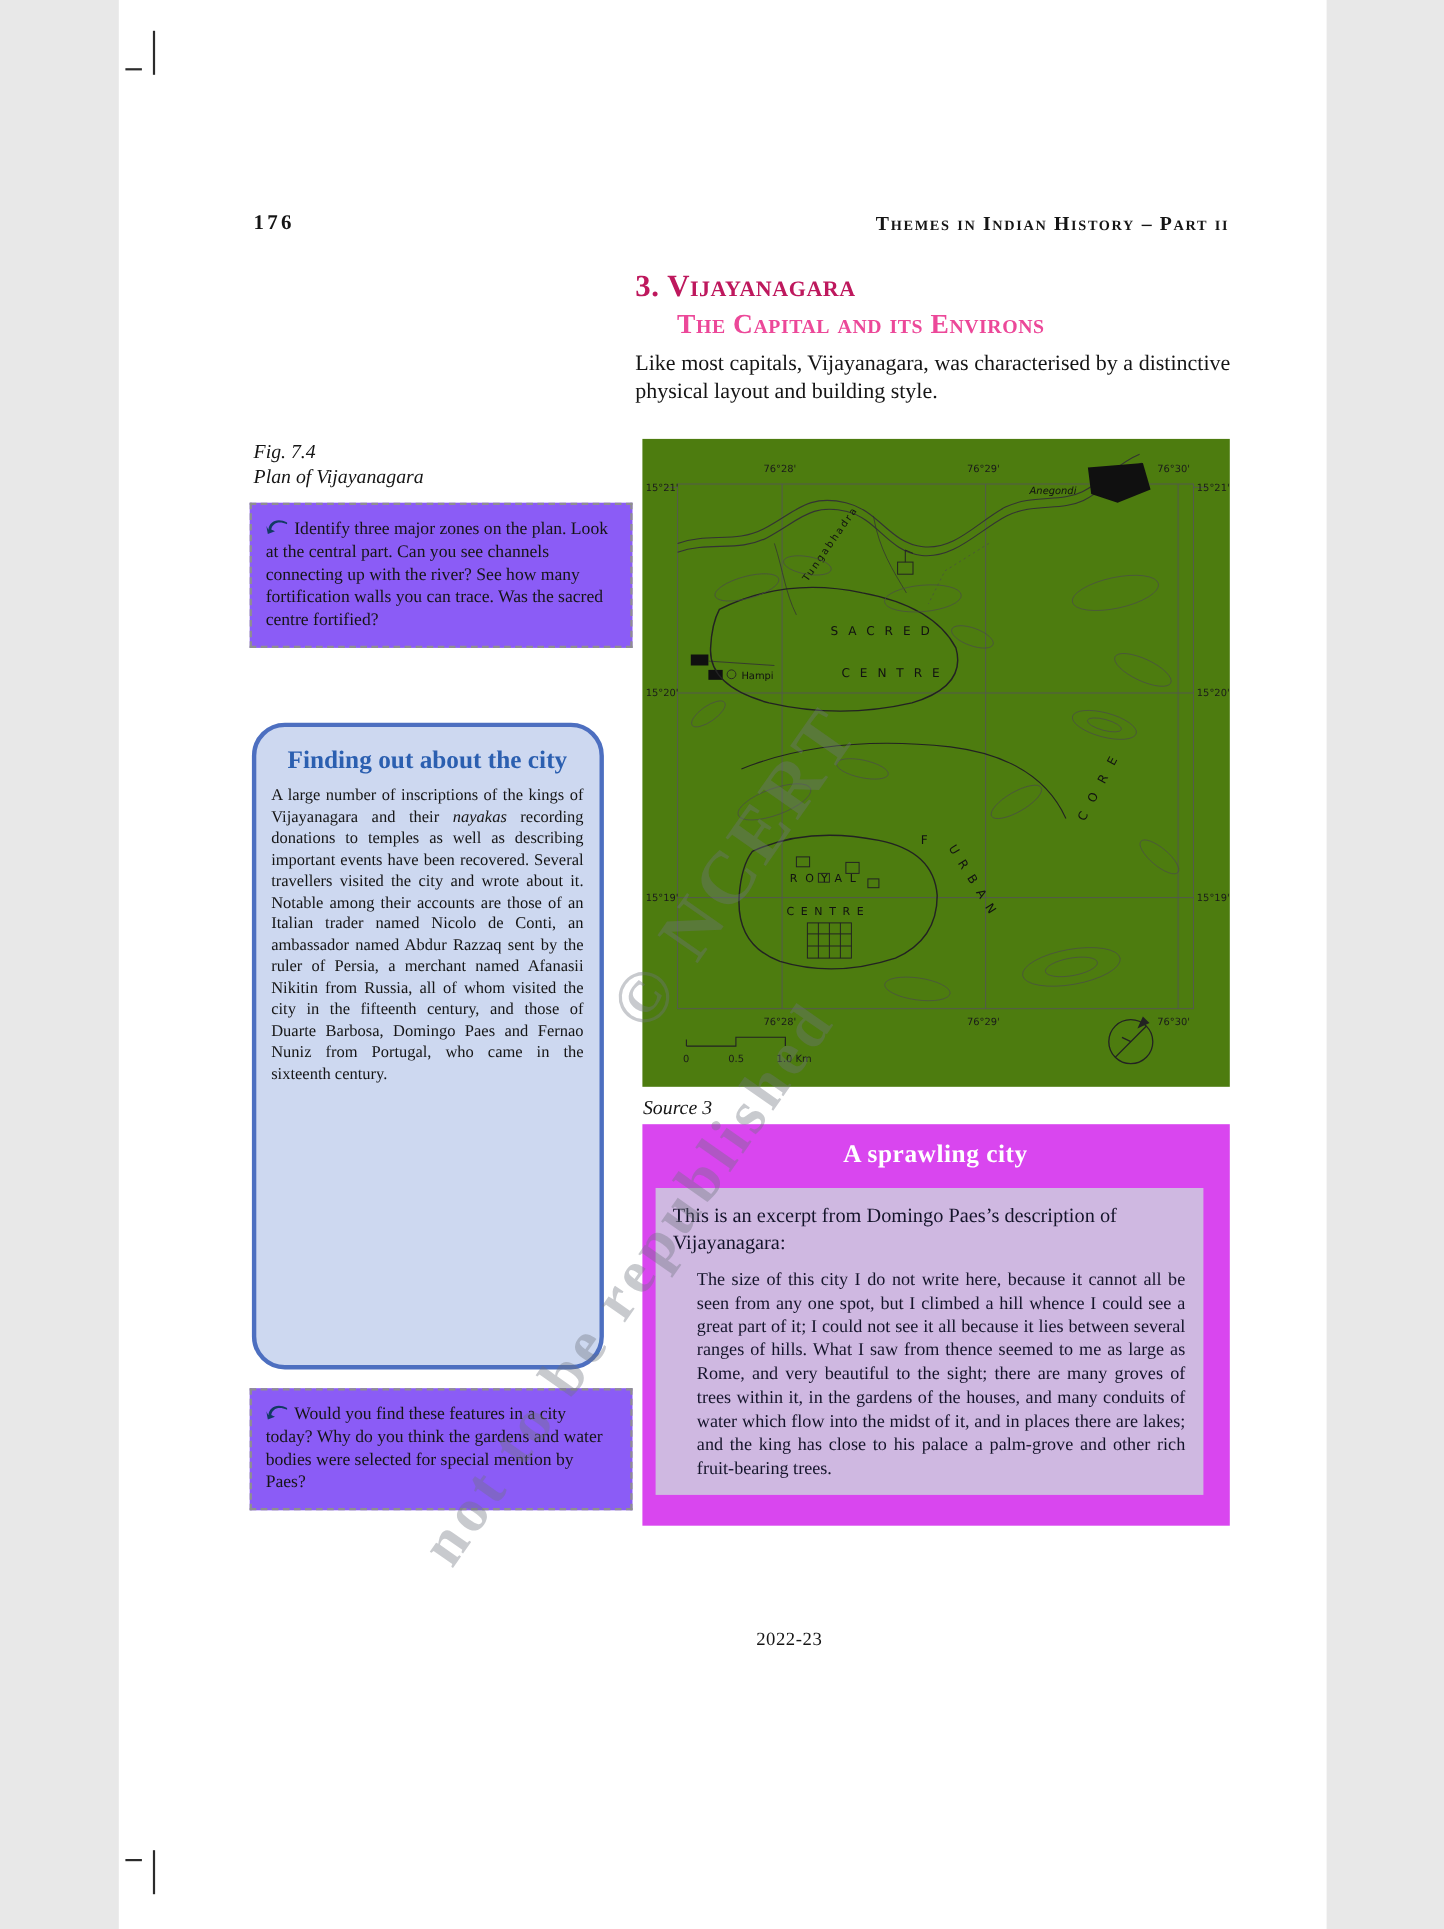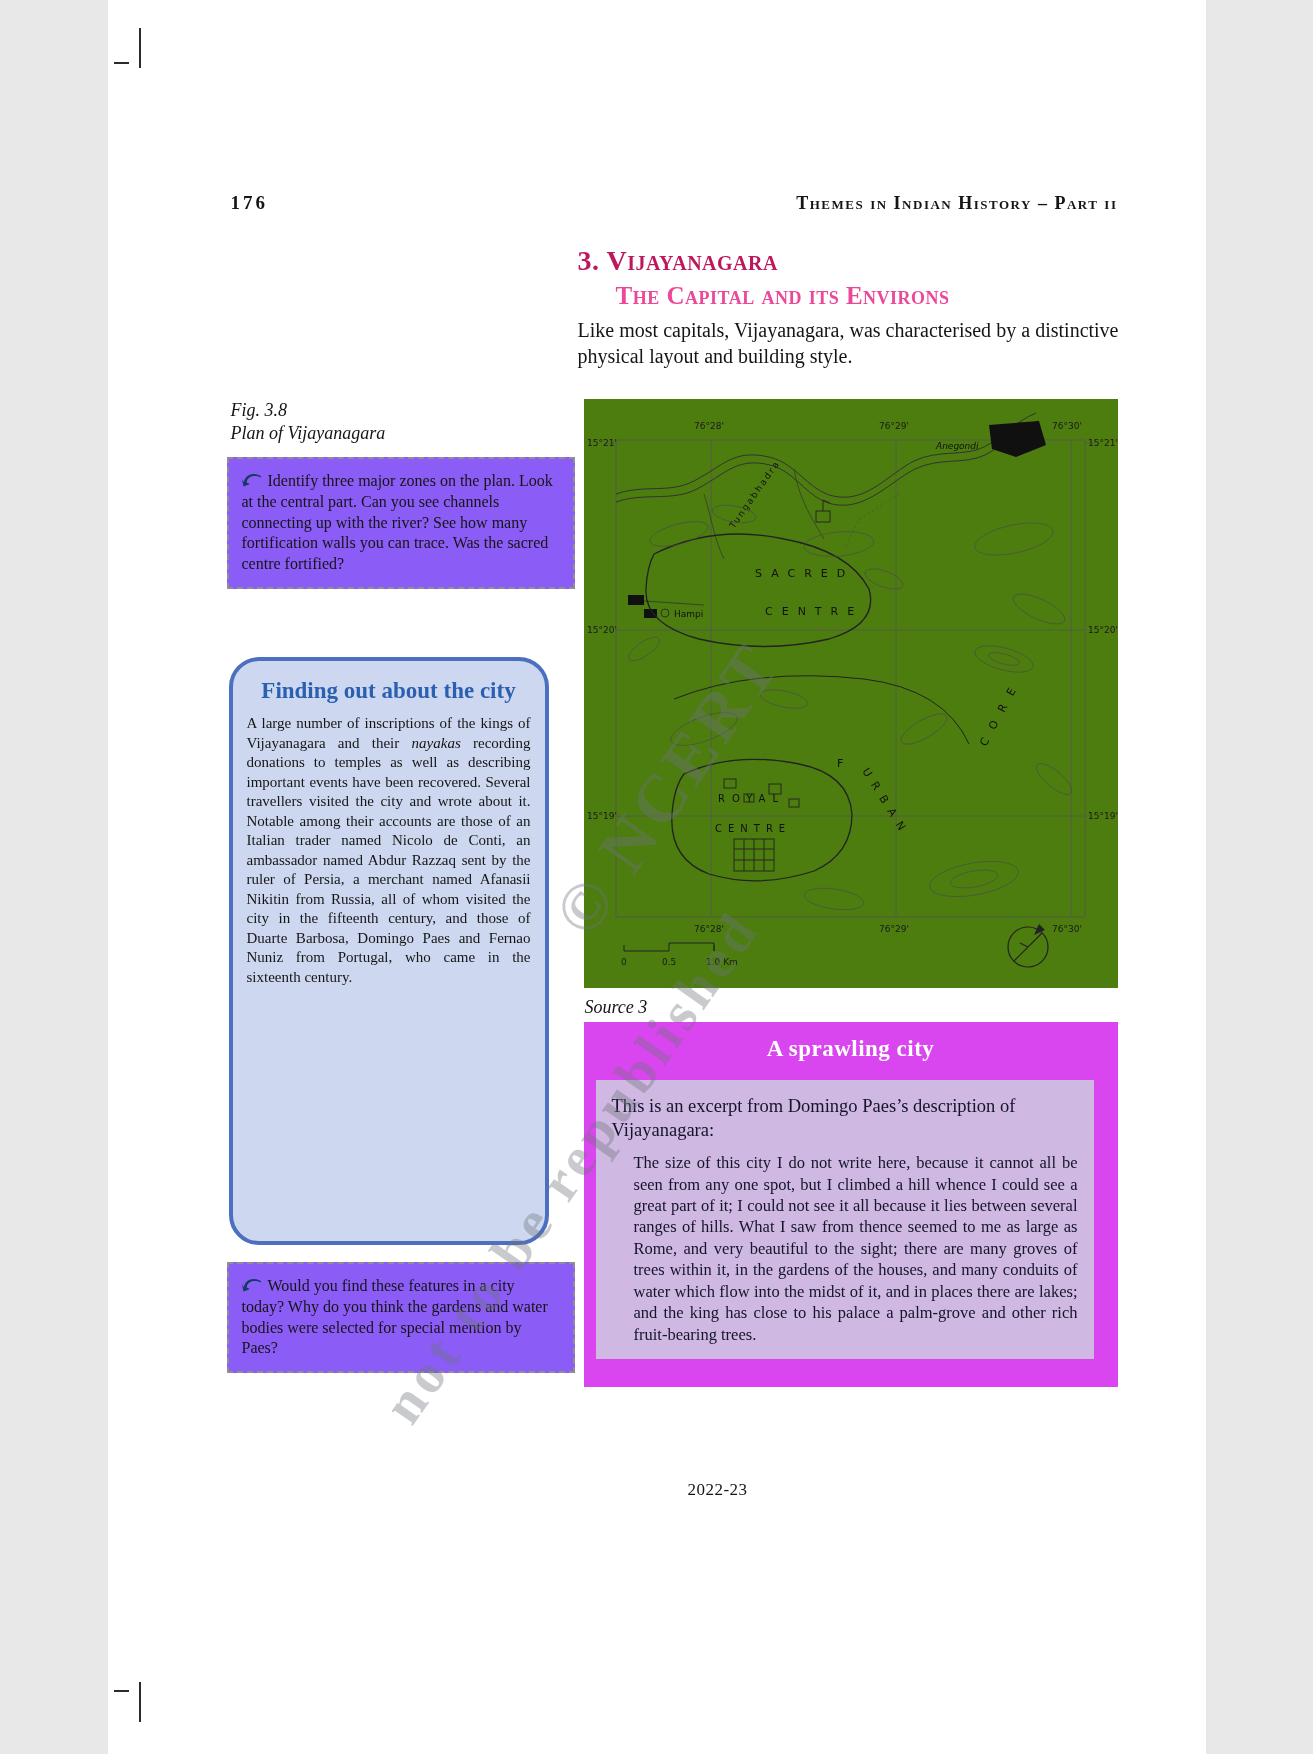--- a/index.html
+++ b/index.html
@@ -58,21 +58,21 @@
   <div class="crop-h" style="left:1292px;top:1690px;"></div>
 
   <div class="abs page-number" style="left:123px;top:192px;">176</div>
   <div class="abs running-header" style="left:400px;top:193px;width:610px;">Themes in Indian History – Part ii</div>
 
   <div class="abs h1" style="left:470px;top:245px;">3. Vijayanagara</div>
   <div class="abs h2" style="left:508px;top:282px;">The Capital and its Environs</div>
   <div class="abs intro" style="left:470px;top:317px;width:541px;">Like most capitals, Vijayanagara, was characterised by a distinctive physical layout and building style.</div>
 
   <div class="abs fig-caption" style="left:123px;top:399px;">
-    <div>Fig. 3.8</div>
+    <div>Fig. 7.4</div>
     <div>Plan of Vijayanagara</div>
   </div>
 
   <div class="abs activity" style="left:119px;top:457px;width:318px;">
     <svg class="arrow" width="20" height="16" viewBox="0 0 20 16">
       <path d="M19 4 C10 -1 2.5 3.5 2 10.5 L0 7 L1.5 14.5 L8 12 L4.6 10.4 C5.6 4.8 11 2.2 19 5.6 Z" fill="#123a63"></path>
     </svg><span>Identify three major zones on the plan. Look at the central part. Can you see channels connecting up with the river? See how many fortification walls you can trace. Was the sacred centre fortified?</span>
   </div>
 
   <div class="abs finding" style="left:121px;top:657px;width:284px;height:548px;">

